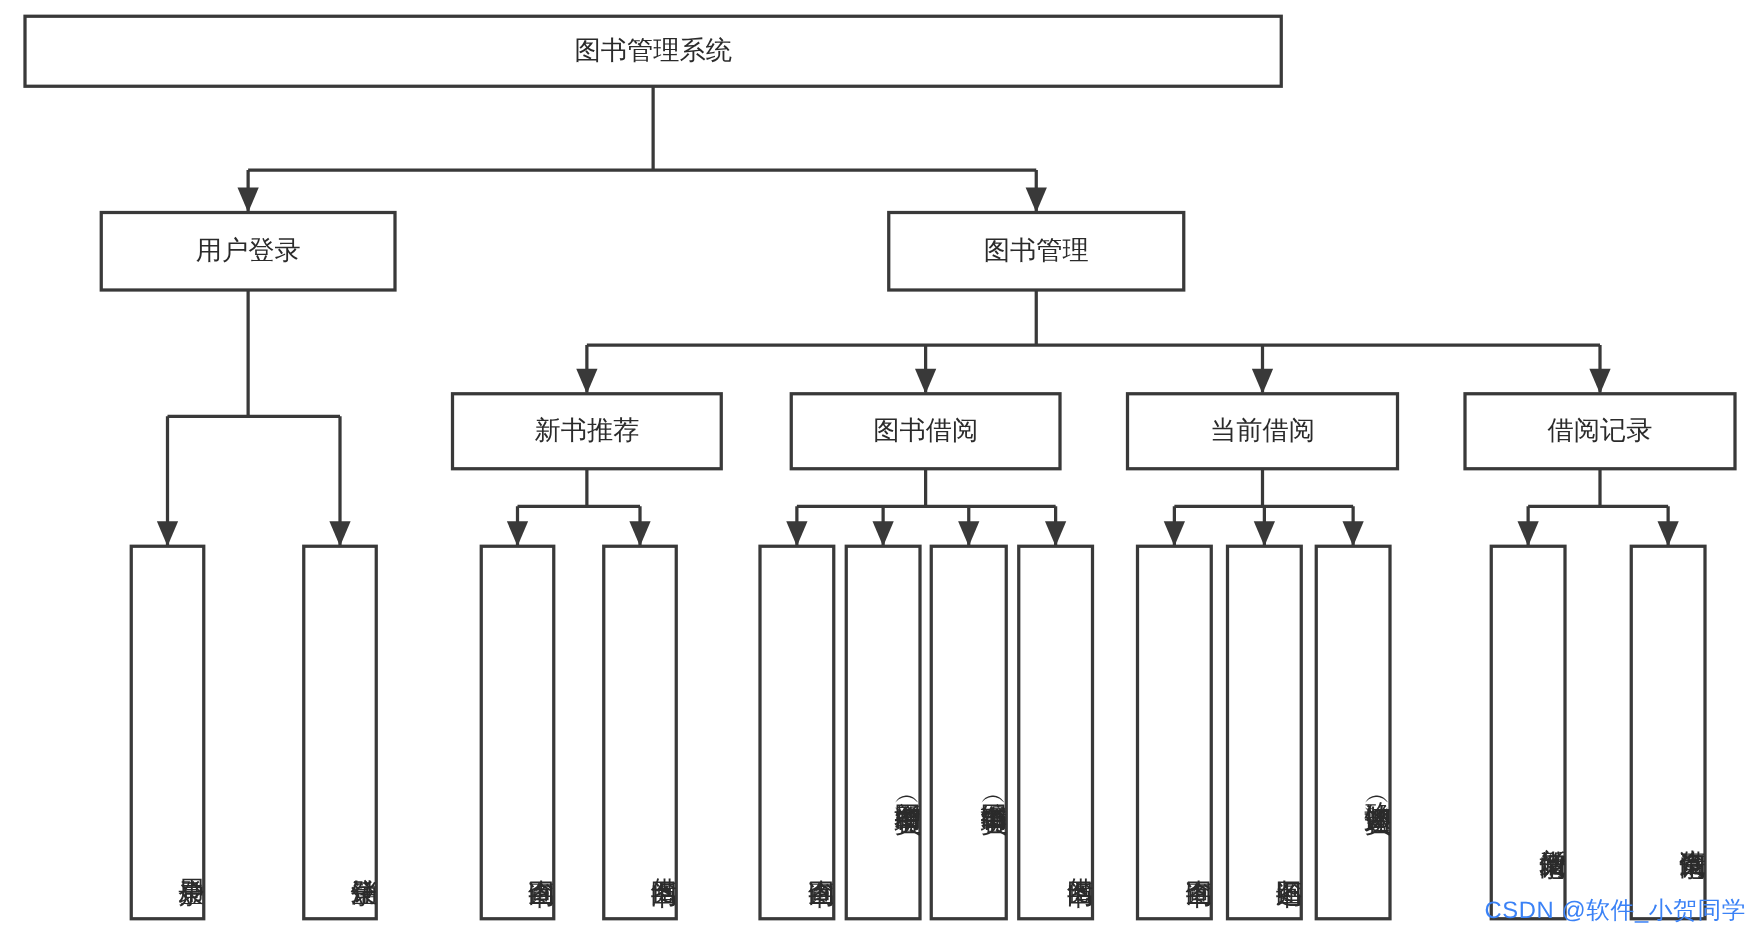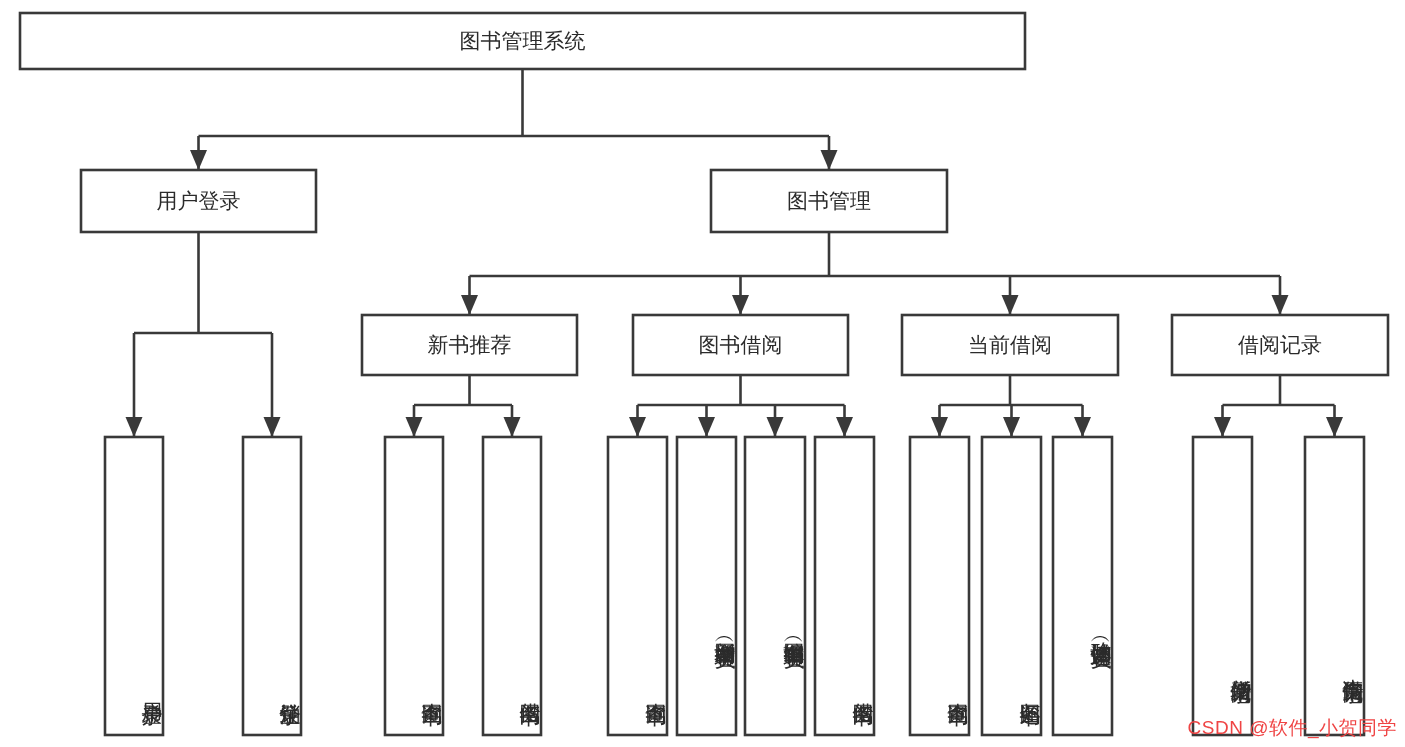--- a/index.html
+++ b/index.html
@@ -66,21 +66,21 @@
   .leaf-hit {
     position: absolute;
     background: transparent;
   }
   #watermark {
     position: absolute;
     right: 8px;
     bottom: 6px;
     font-family: "Liberation Sans", "DejaVu Sans", sans-serif;
     font-size: 19px;
-    color: #ef4444;
+    color: #3b82f6;
     letter-spacing: 0.5px;
     white-space: nowrap;
   }
 </style>
 </head>
 <body>
 
 <div id="diagram-root">
 
   <svg id="tree-svg" viewBox="0 0 1405 747">

